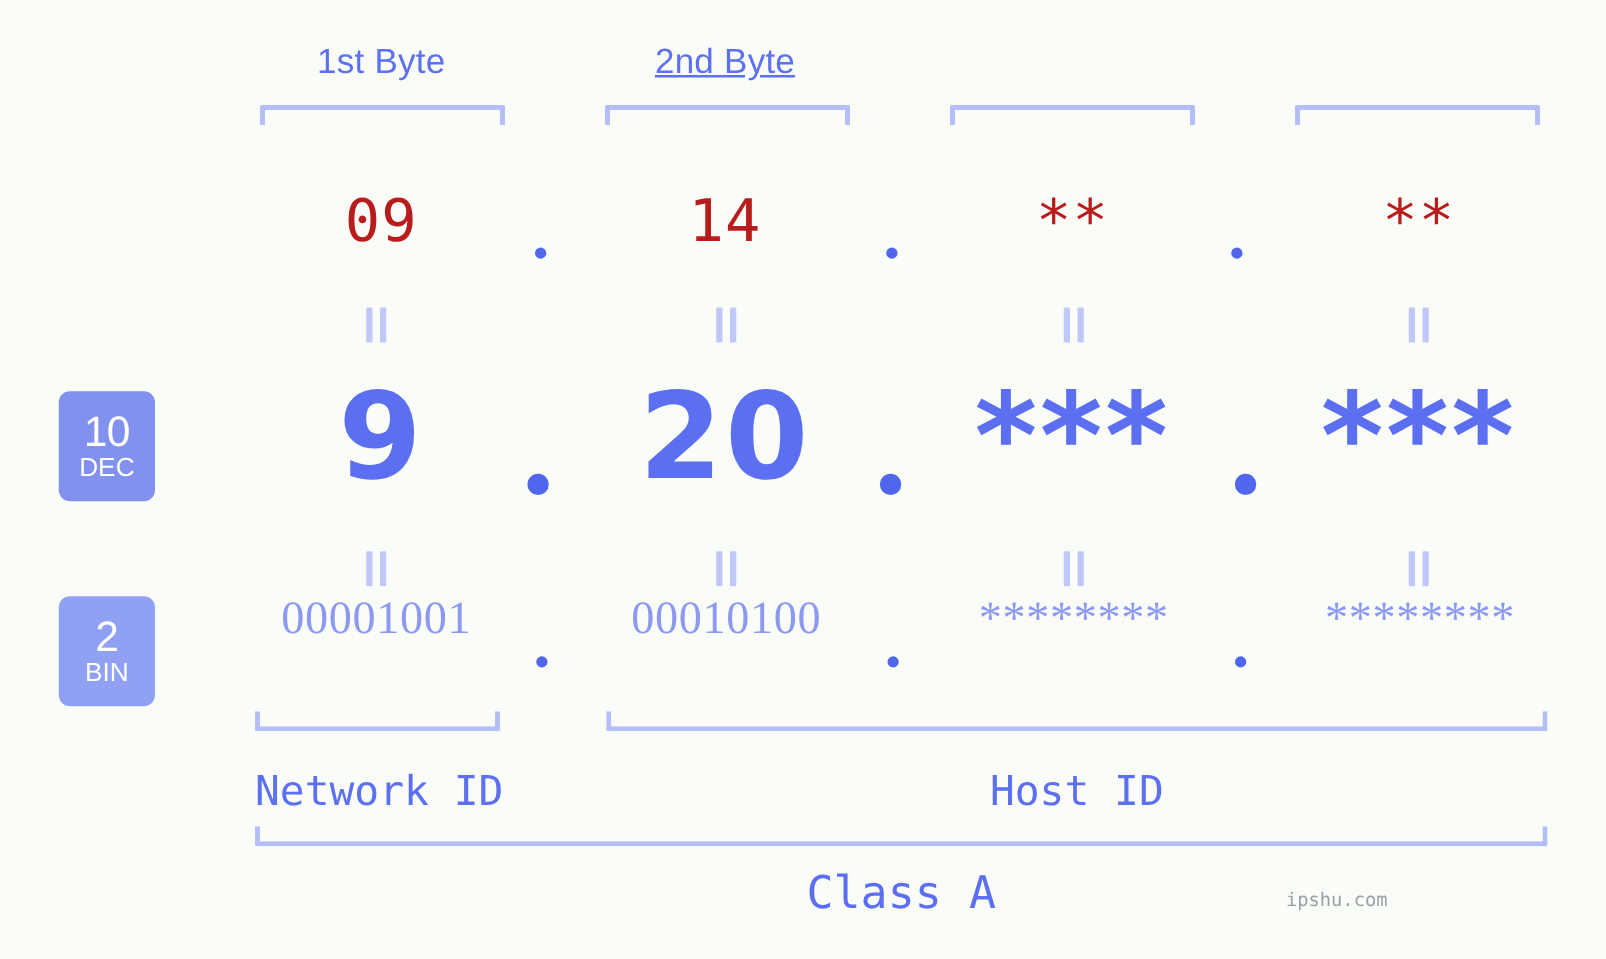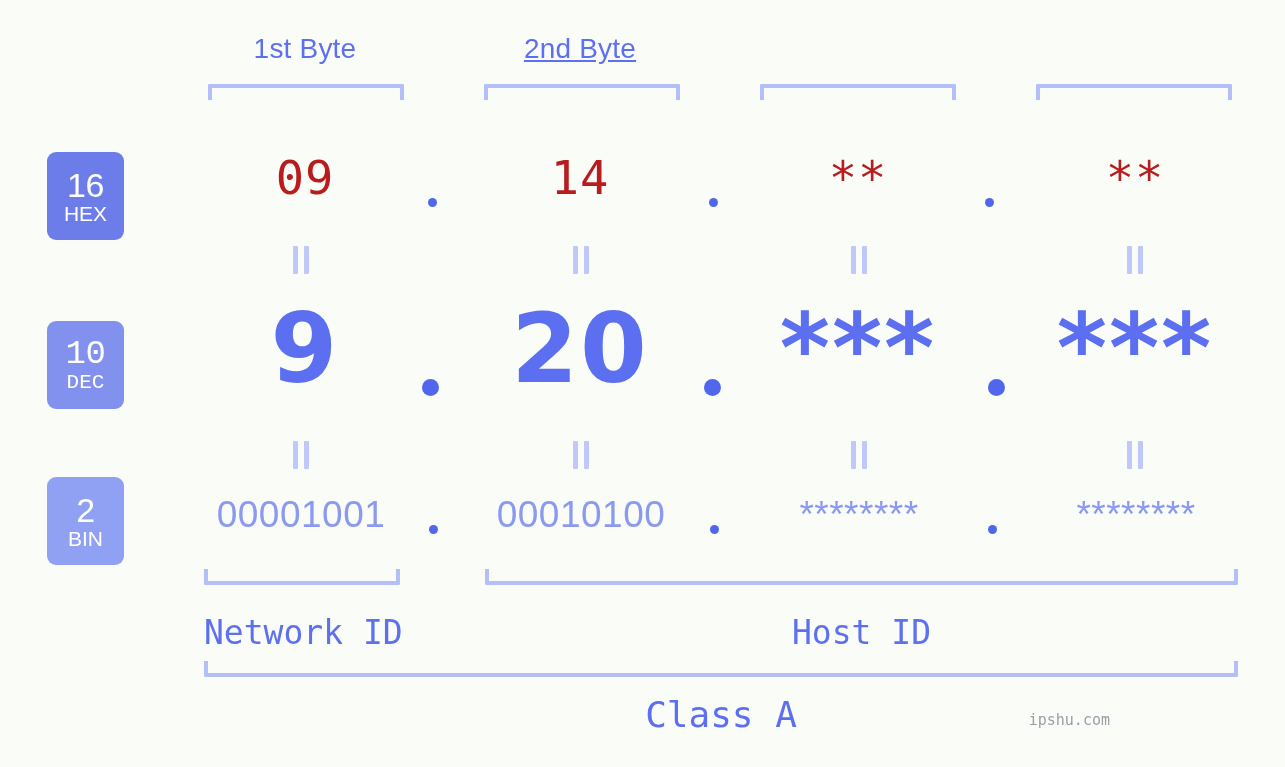--- a/index.html
+++ b/index.html
@@ -72,21 +72,21 @@
     font-weight: 400;
     letter-spacing: -0.5px;
   }
   .base-badge .lbl {
     font-size: 21px;
     line-height: 23px;
     font-weight: 400;
     letter-spacing: 0px;
   }
   #badge-hex { top: 152px; height: 88px; background: #6c7de9; }
-  #badge-dec { top: 321px; height: 88px; background: #8291ee; font-family: Liberation Mono, monospace; }
+  #badge-dec { top: 313px; height: 88px; background: #8291ee; }
   #badge-bin { top: 477px; height: 88px; background: #90a1f3; }
 
   
   .cell {
     position: absolute;
     width: 260px;
     text-align: center;
     white-space: nowrap;
   }
 
@@ -104,22 +104,22 @@
     top: 297px;
     font-family: "DejaVu Sans", sans-serif;
     font-size: 96px;
     line-height: 104px;
     color: #5b6ff0;
     font-weight: 700;
     letter-spacing: 2px;
   }
 
   .bin-row .cell {
-    top: 494px;
-    font-family: Liberation Sans, sans-serif;
+    top: 474px;
+    font-family: Liberation Serif, serif;
     font-size: 37px;
     line-height: 42px;
     color: #8c99f1;
     font-weight: 400;
     letter-spacing: 0.5px;
   }
 
   
   .dot {
     position: absolute;
@@ -183,24 +183,20 @@
 <div id="stage">
 
   <div class="byte-header" style="left:175px;">1st Byte</div>
   <div class="byte-header" style="left:450px;text-decoration:underline;">2nd Byte</div>
 
   <div class="bracket-down" style="left:208px;  top:84px; width:196px;"></div>
   <div class="bracket-down" style="left:484px;  top:84px; width:196px;"></div>
   <div class="bracket-down" style="left:760px;  top:84px; width:196px;"></div>
   <div class="bracket-down" style="left:1036px; top:84px; width:196px;"></div>
 
-  <div class="base-badge" id="badge-hex">
-    <span class="num">16</span>
-    <span class="lbl">HEX</span>
-  </div>
   <div class="base-badge" id="badge-dec">
     <span class="num">10</span>
     <span class="lbl">DEC</span>
   </div>
   <div class="base-badge" id="badge-bin">
     <span class="num">2</span>
     <span class="lbl">BIN</span>
   </div>
 
   <div class="hex-row">

